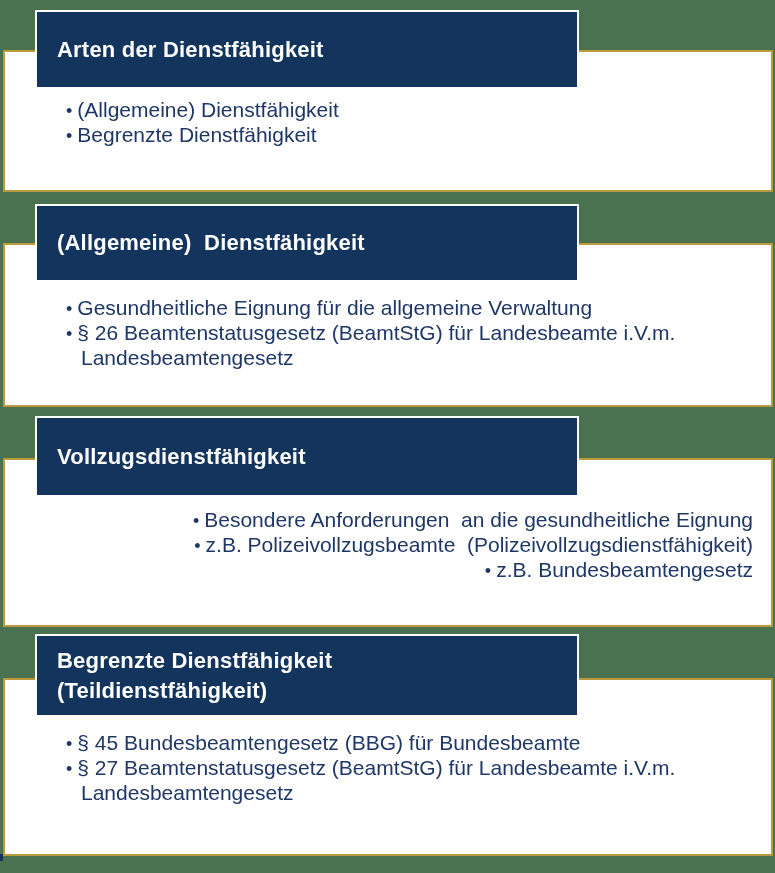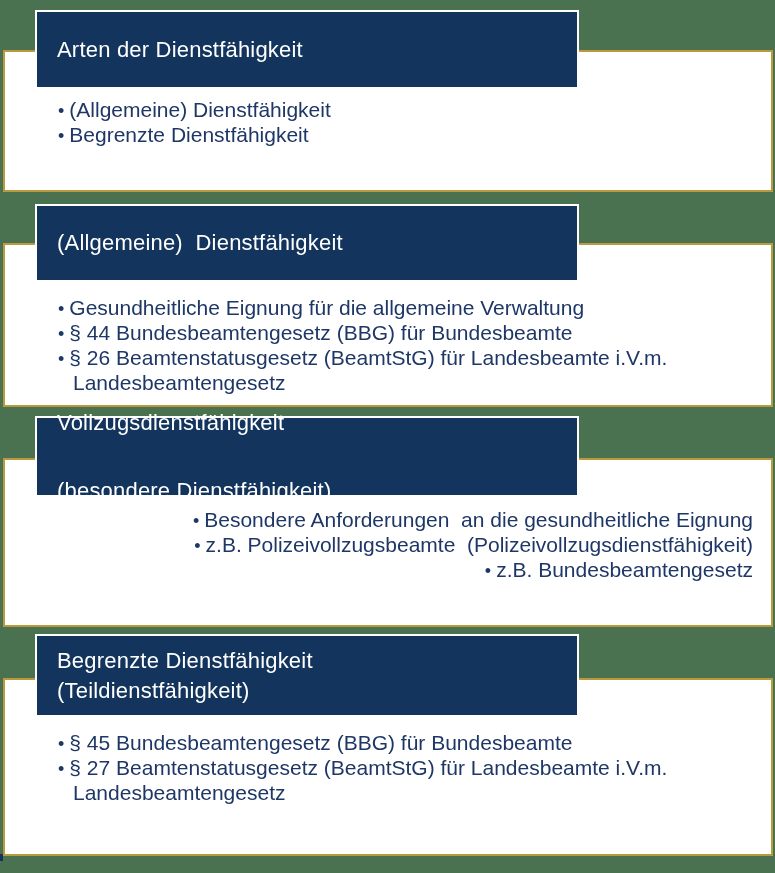--- a/index.html
+++ b/index.html
@@ -19,38 +19,39 @@
     overflow: hidden;
   }
   .page{ position:absolute; inset:0; }
 
   .section-panel{
     position:absolute;
     left:3px;
     width:770px;
     background: var(--panel-bg);
     border: 2px solid var(--panel-border);
+    padding-left: 8px;
   }
   .section-header-box{
     position:absolute;
     left:35px;
     width:544px;
     background: var(--header-bg);
     border: 2px solid #ffffff;
     color: var(--header-text);
     display:flex;
     flex-direction:column;
     justify-content:center;
     padding-left:20px;
     z-index:2;
   }
   .section-header-title{
     font-size:22px;
     line-height:30px;
-    font-weight:400;
+    font-weight:700;
     letter-spacing:0.2px;
     white-space:nowrap;
   }
   .bullet-list{
     list-style:none;
     padding-left:53px;
     padding-right:18px;
   }
   .bullet-item{
     color: var(--body-text);
@@ -99,40 +100,38 @@
     </div>
     <div class="section-header-box">
         <div class="section-header-title">Arten der Dienstfähigkeit</div>
       </div>
   </div>
 
   <div class="section s2">
     <div class="section-panel">
       <ul class="bullet-list">
           <li class="bullet-item"><span class="bullet-icon">• </span><span>Gesundheitliche Eignung für die allgemeine Verwaltung</span></li>
-          <li class="bullet-item"><span class="bullet-icon">• </span><span>§ 44 Bundesbeamtengesetz (BBG) für Bundesbeamte</span></li>
           <li class="bullet-item"><span class="bullet-icon">• </span><span>§ 26 Beamtenstatusgesetz (BeamtStG) für Landesbeamte i.V.m.</span><br><span>Landesbeamtengesetz</span></li>
         </ul>
     </div>
     <div class="section-header-box">
         <div class="section-header-title">(Allgemeine)&nbsp; Dienstfähigkeit</div>
       </div>
   </div>
 
   <div class="section s3">
     <div class="section-panel">
       <ul class="bullet-list">
           <li class="bullet-item"><span class="bullet-icon">• </span><span>Besondere Anforderungen&nbsp; an die gesundheitliche Eignung</span></li>
           <li class="bullet-item"><span class="bullet-icon">• </span><span>z.B. Polizeivollzugsbeamte&nbsp; (Polizeivollzugsdienstfähigkeit)</span></li>
           <li class="bullet-item"><span class="bullet-icon">• </span><span>z.B. Bundesbeamtengesetz</span></li>
         </ul>
     </div>
     <div class="section-header-box">
         <div class="section-header-title">Vollzugsdienstfähigkeit</div>
-        <div class="section-header-title">(besondere Dienstfähigkeit)</div>
       </div>
   </div>
 
   <div class="section s4">
     <div class="section-panel">
       <ul class="bullet-list">
           <li class="bullet-item"><span class="bullet-icon">• </span><span>§ 45 Bundesbeamtengesetz (BBG) für Bundesbeamte</span></li>
           <li class="bullet-item"><span class="bullet-icon">• </span><span>§ 27 Beamtenstatusgesetz (BeamtStG) für Landesbeamte i.V.m.</span><br><span>Landesbeamtengesetz</span></li>
         </ul>
     </div>

